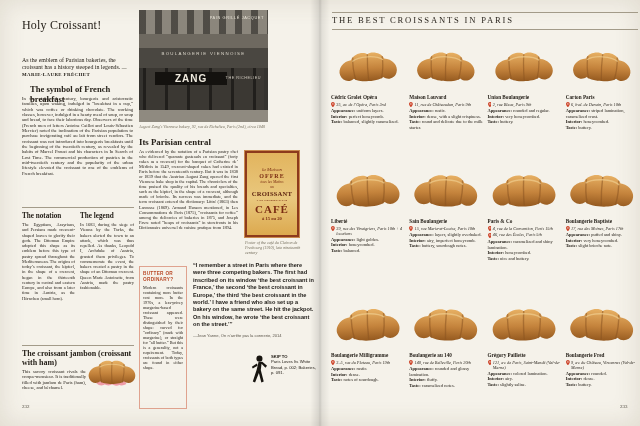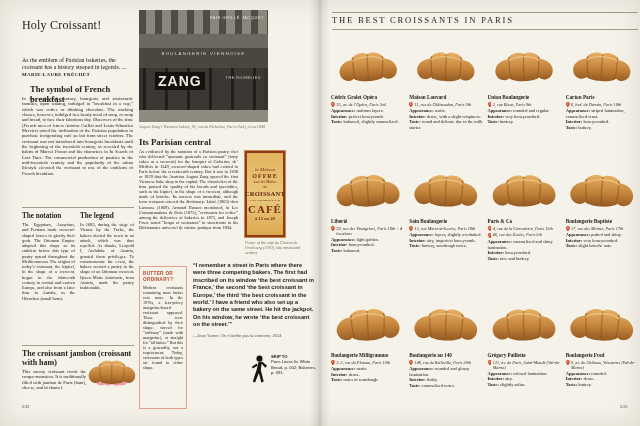--- a/index.html
+++ b/index.html
@@ -33,28 +33,28 @@
   
   .photo-bw{left:139px;top:10px;width:129px;height:112px;overflow:hidden;
     background:linear-gradient(#8b867c 0 24px,#6e6960 24px 38px,#4a4741 38px 58px,#35332f 58px 100px,#8f8a80 100px);}
   .photo-bw .win{position:absolute;left:0;top:0;width:129px;height:24px;
     background:repeating-linear-gradient(90deg,rgba(30,28,25,.55) 0 7px,rgba(140,134,124,.15) 7px 16px);}
   .photo-bw .shopfront{position:absolute;left:4px;top:58px;width:121px;height:42px;
     background:repeating-linear-gradient(90deg,#211f1c 0 3px,#3b3833 3px 22px);}
   .sign{position:absolute;color:#ddd8cc;white-space:nowrap;font-family:"Liberation Sans","DejaVu Sans",sans-serif;}
   .sg-top{right:4px;top:5px;font-size:3.9px;letter-spacing:.6px;color:#e6e1d5;}
   .sg-fascia{left:50%;top:41px;transform:translateX(-50%);font-size:4.4px;letter-spacing:1.3px;}
-  .sg-zang{left:16px;top:62px;font-size:14px;font-weight:700;letter-spacing:1px;background:#14120f;padding:1px 3px;color:#efeade;}
+  .sg-zang{left:16px;top:62px;font-size:10px;font-weight:700;letter-spacing:1px;background:#14120f;padding:1px 20px;color:#efeade;}
   .sg-rich{right:7px;top:66px;font-size:3.8px;letter-spacing:.5px;color:#cfcabf;}
   .caption{font-style:italic;font-size:4.1px;line-height:4.9px;color:#76705f;}
   .cap-photo{left:139px;top:125px;width:129px;}
   .h-history{left:139px;top:137px;font-size:8.8px;font-weight:700;}
   .b-history{left:139px;top:149px;width:99px;font-size:4.35px;line-height:5.05px;}
   
-  .poster{left:245px;top:151px;width:40px;height:86px;border:2px solid #8d3a1c;outline:1px solid #c98a4e;
+  .poster{left:245px;top:151px;width:54px;height:86px;border:2px solid #8d3a1c;outline:1px solid #c98a4e;
     background:linear-gradient(#e2b45e,#e9c87e 55%,#dca94f);display:flex;flex-direction:column;align-items:center;
     justify-content:center;gap:1px;color:#7a2c12;text-align:center;}
   .p-script{font-style:italic;font-size:5px;}
   .p-offre{font-weight:700;font-size:6px;letter-spacing:1px;}
   .p-small{font-style:italic;font-size:3.8px;}
   .p-un{font-size:3.6px;}
   .p-croissant{font-weight:700;font-size:6.6px;letter-spacing:.2px;color:#5e2410;}
   .p-tiny{font-size:2.9px;}
   .p-cafe{font-weight:700;font-size:11px;letter-spacing:1px;}
   .p-prix{font-weight:700;font-size:4.6px;}

